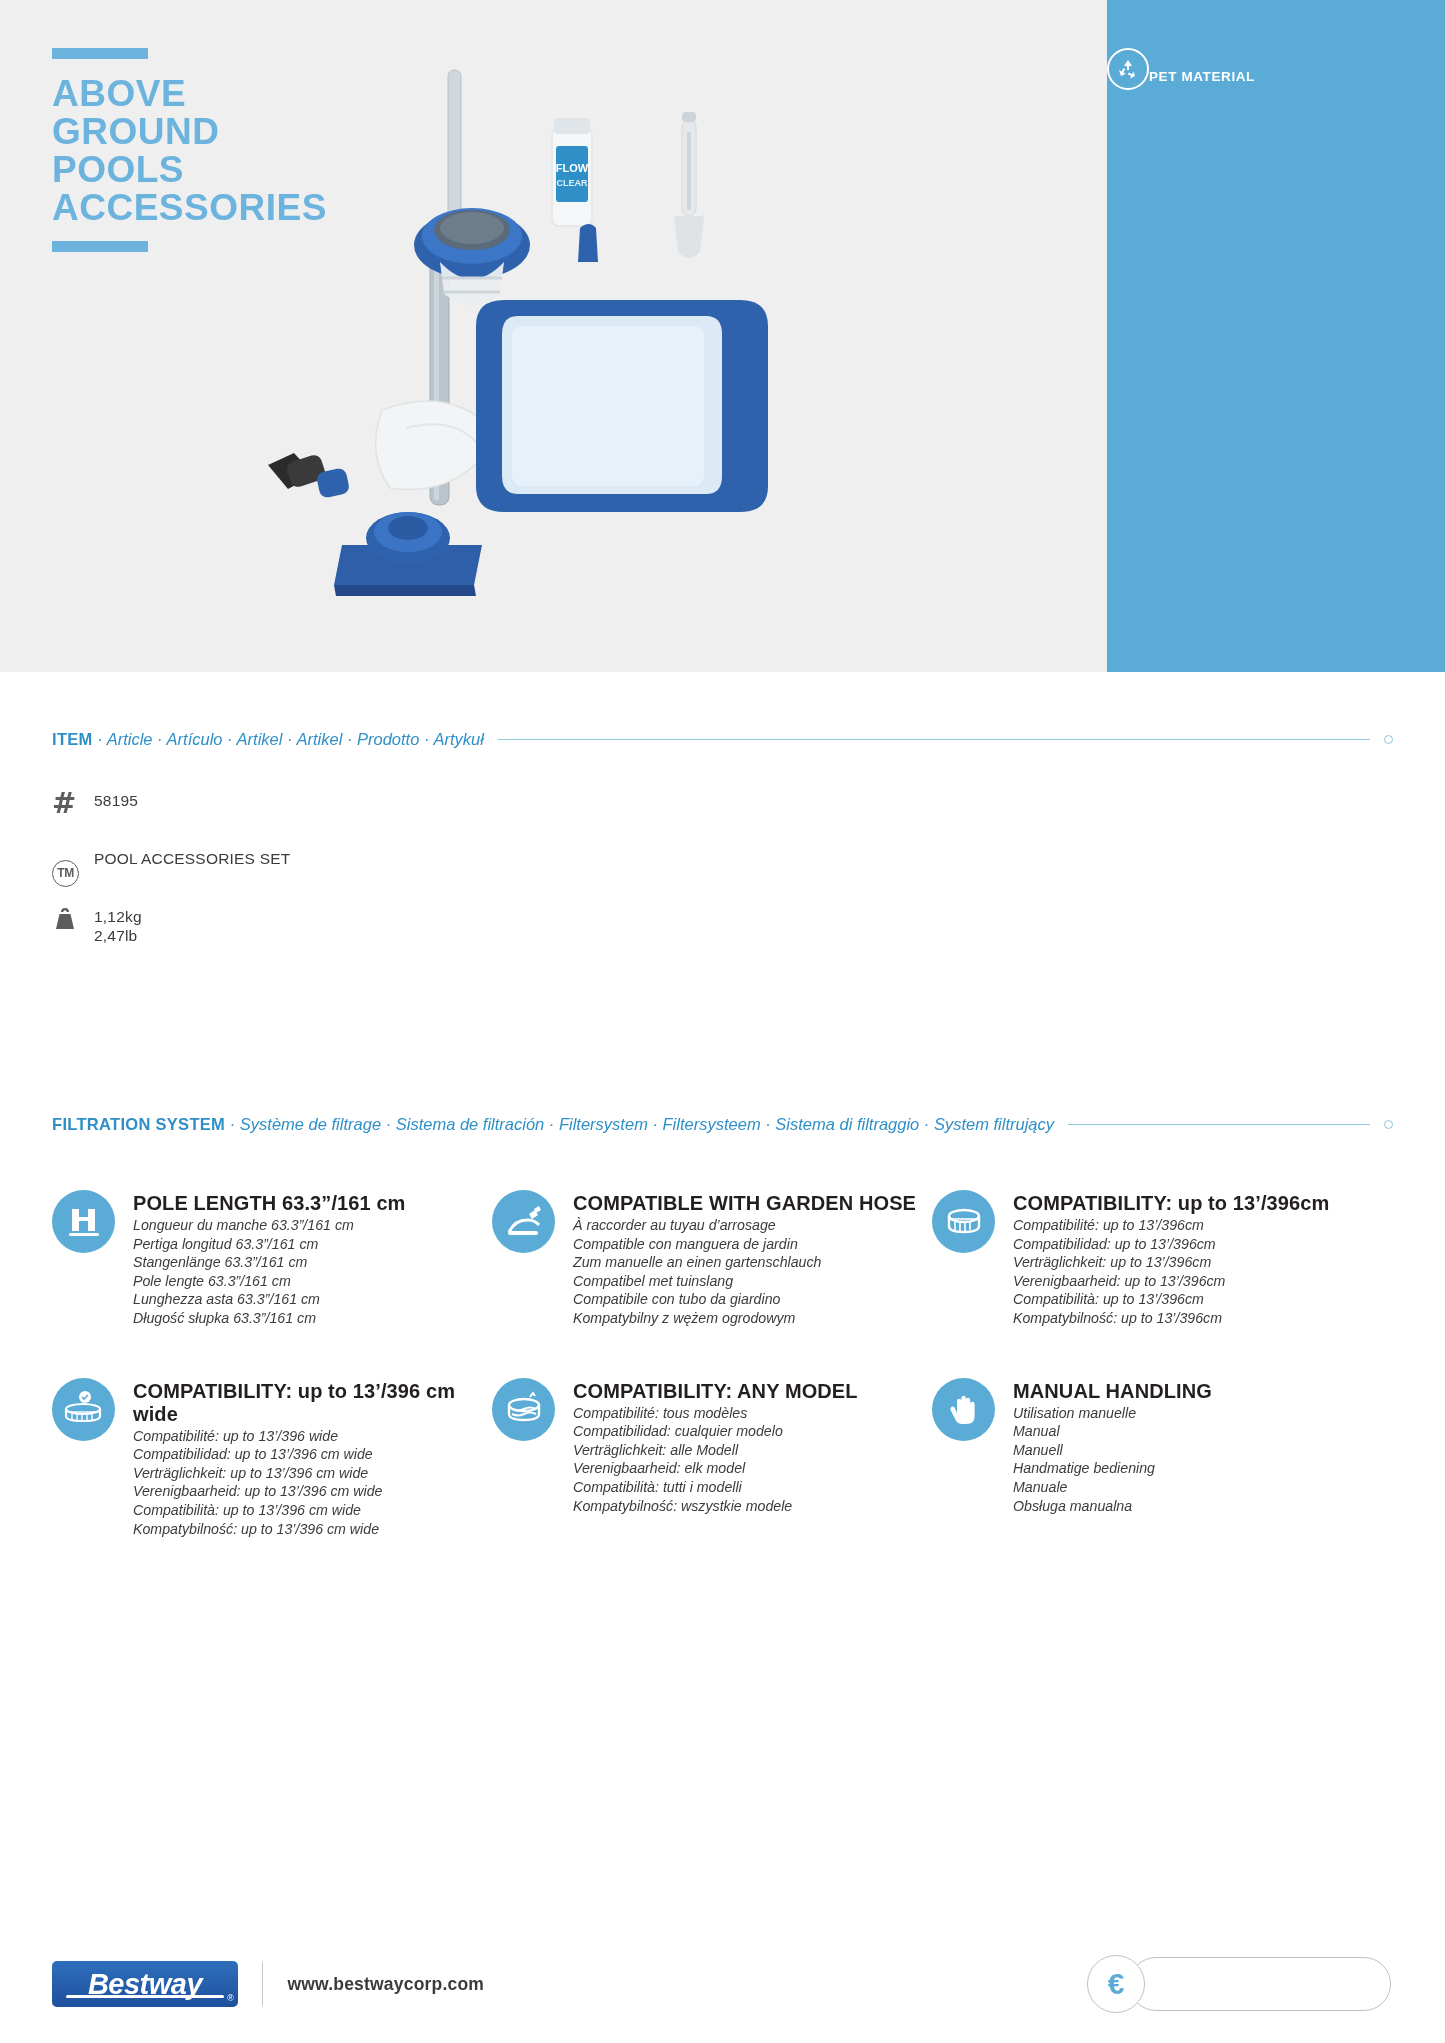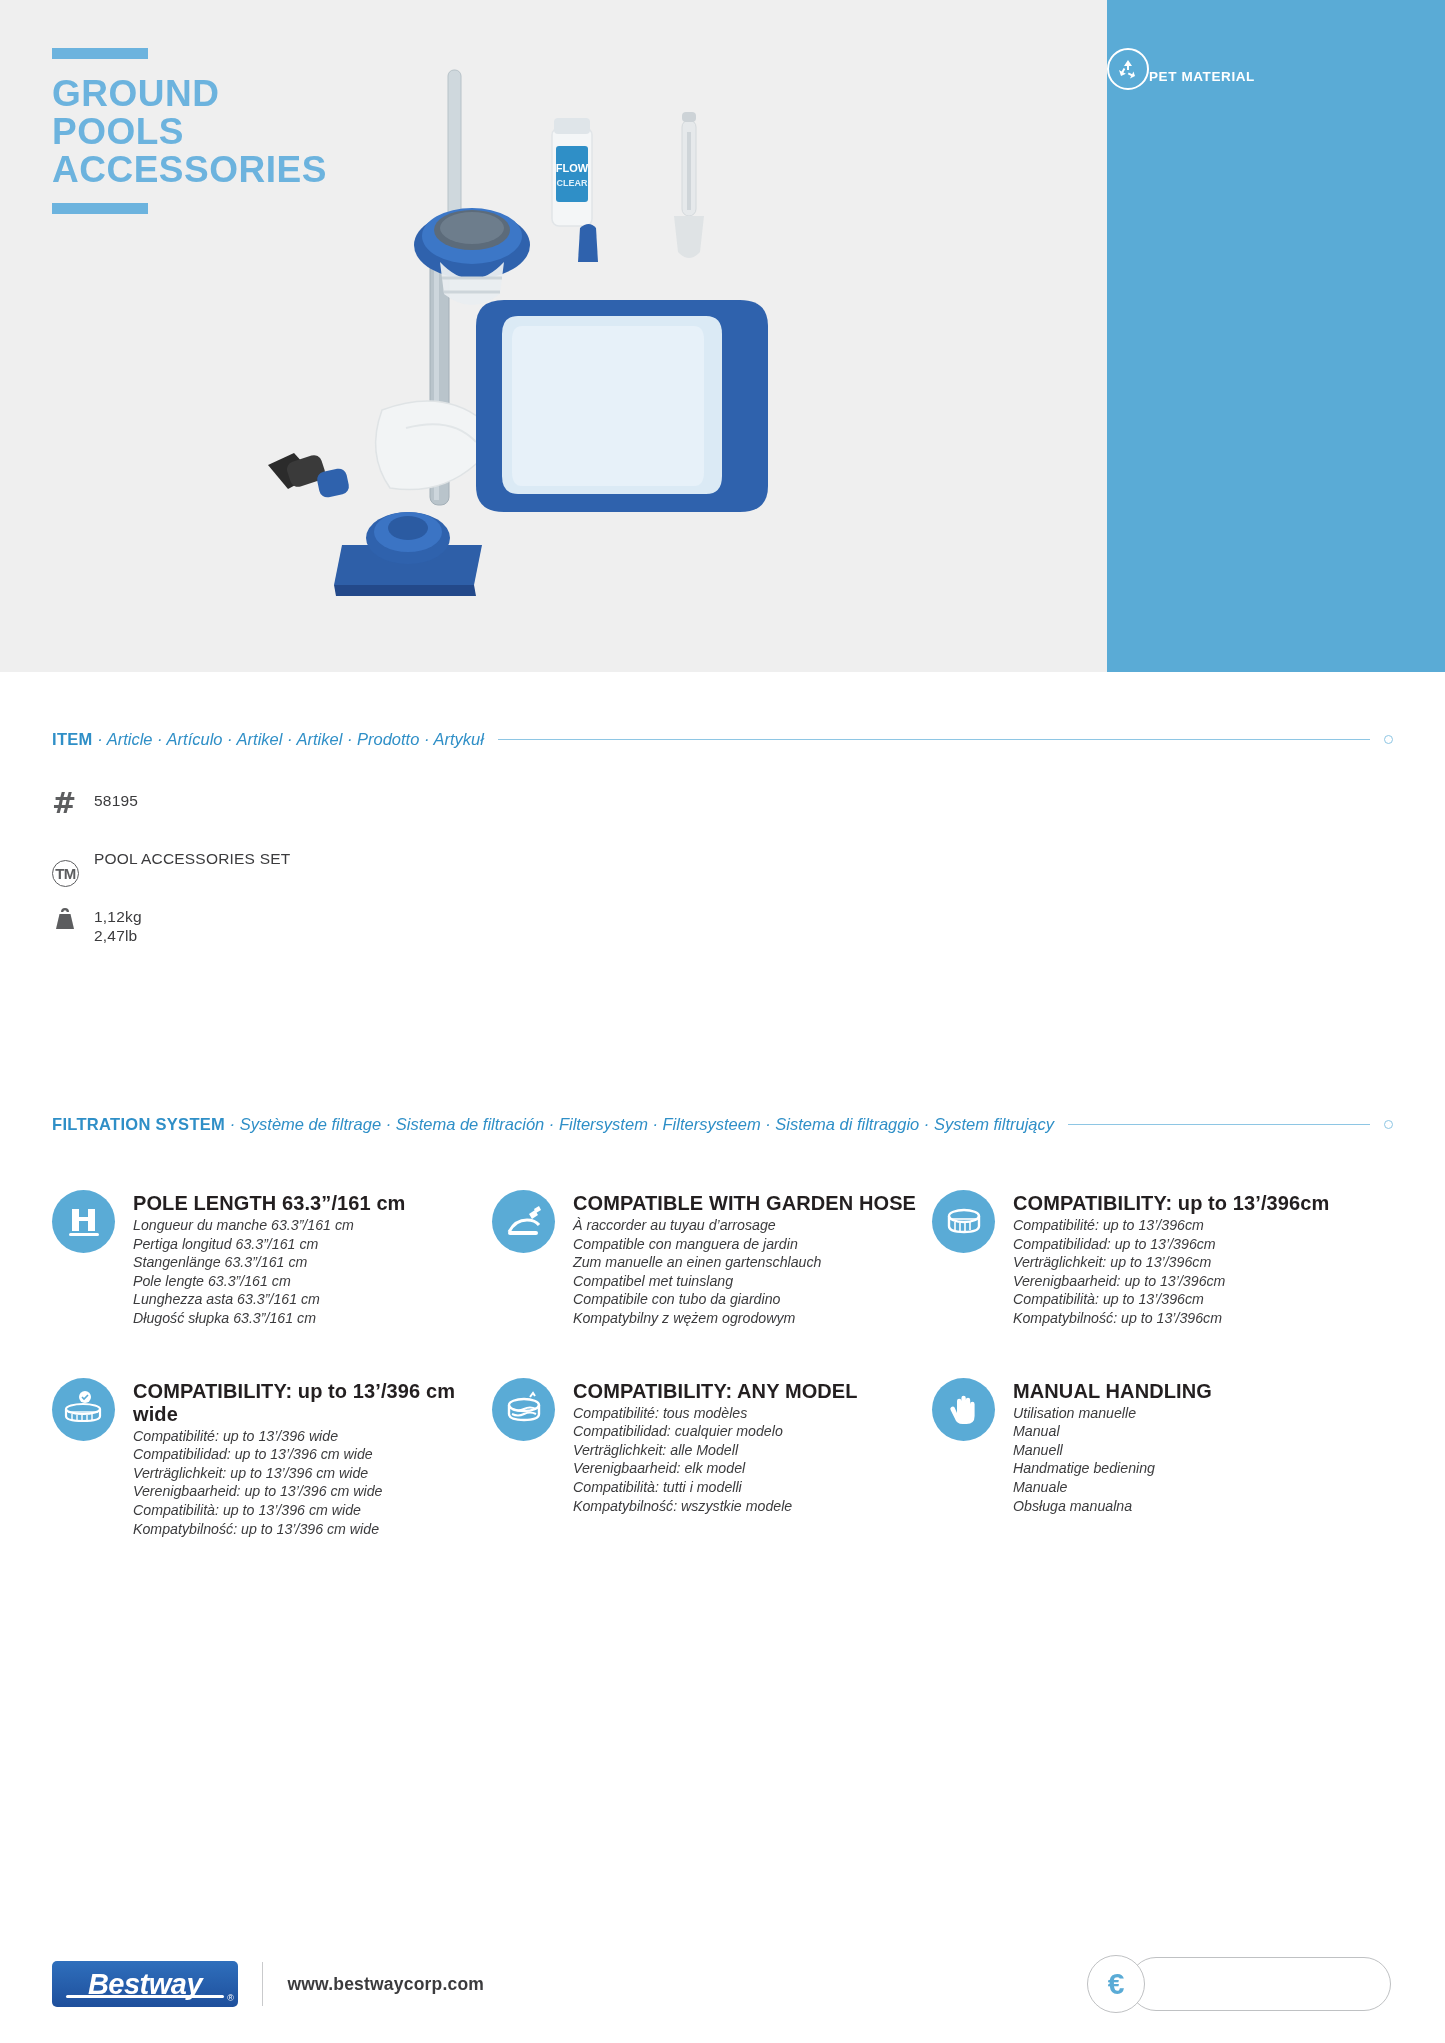--- a/index.html
+++ b/index.html
@@ -78,21 +78,21 @@
   .item-txt { font-size: 15.5px; color: #3b3b3d; line-height: 19px; padding-top: 3px; letter-spacing:.2px;}
   .item-txt .l2 { display:block; }
 
   .hash {
     font-size: 29px; font-weight: 700; color: #5c5d5f; line-height: 24px;
     font-family: "DejaVu Sans", sans-serif;
   }
   .tm-circle {
     width: 27px; height: 27px; border: 1.7px solid #5c5d5f; border-radius: 50%;
     display:flex; align-items:center; justify-content:center;
-    font-size: 15px; font-weight: 700; color:#5c5d5f; letter-spacing:-0.5px;margin-top:24px;
+    font-size: 12px; font-weight: 700; color:#5c5d5f; letter-spacing:-0.5px;margin-top:24px;
   }
 
   
   .features {
     position: absolute; left: 52px; top: 1190px; width: 1350px;
     display: grid; grid-template-columns: repeat(3, 440px);
     row-gap: 50px; column-gap: 0px;
   }
   .feature { display: flex; gap: 18px; }
   .f-ico {
@@ -145,20 +145,21 @@
 <body>
 
 <div class="page">
 
   <div class="hero">
     <div class="hero-right"></div>
 
     <div class="hero-title">
       <div class="title-rule"></div>
       <h1>
+        <span>ABOVE</span>
         <span>GROUND</span>
         <span>POOLS</span>
         <span>ACCESSORIES</span>
       </h1>
       <div class="title-rule bottom"></div>
     </div>
 
     <svg class="product" viewBox="0 0 700 620">
 
       <g>

